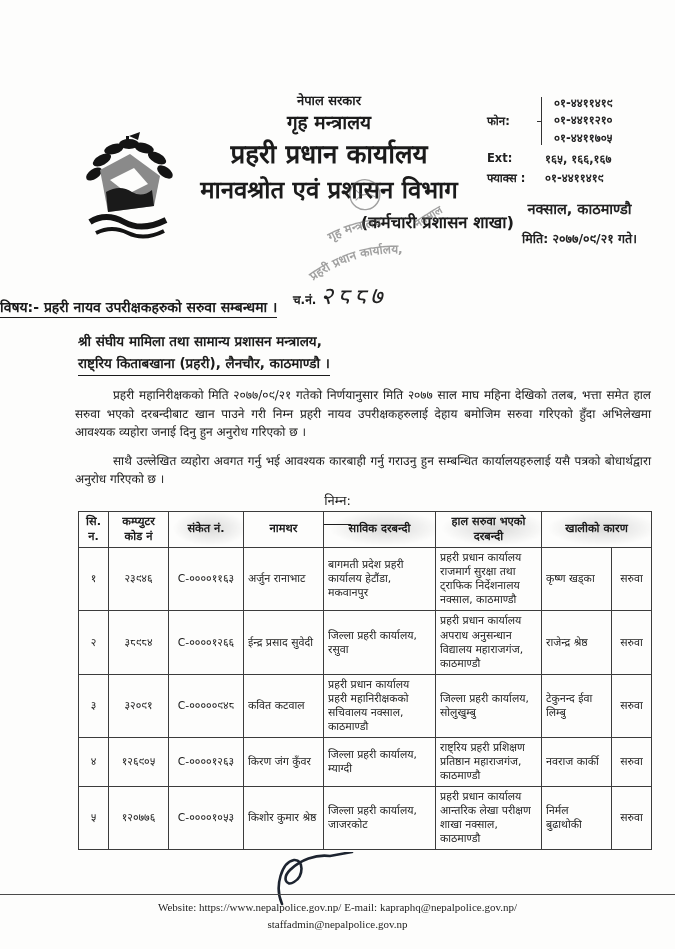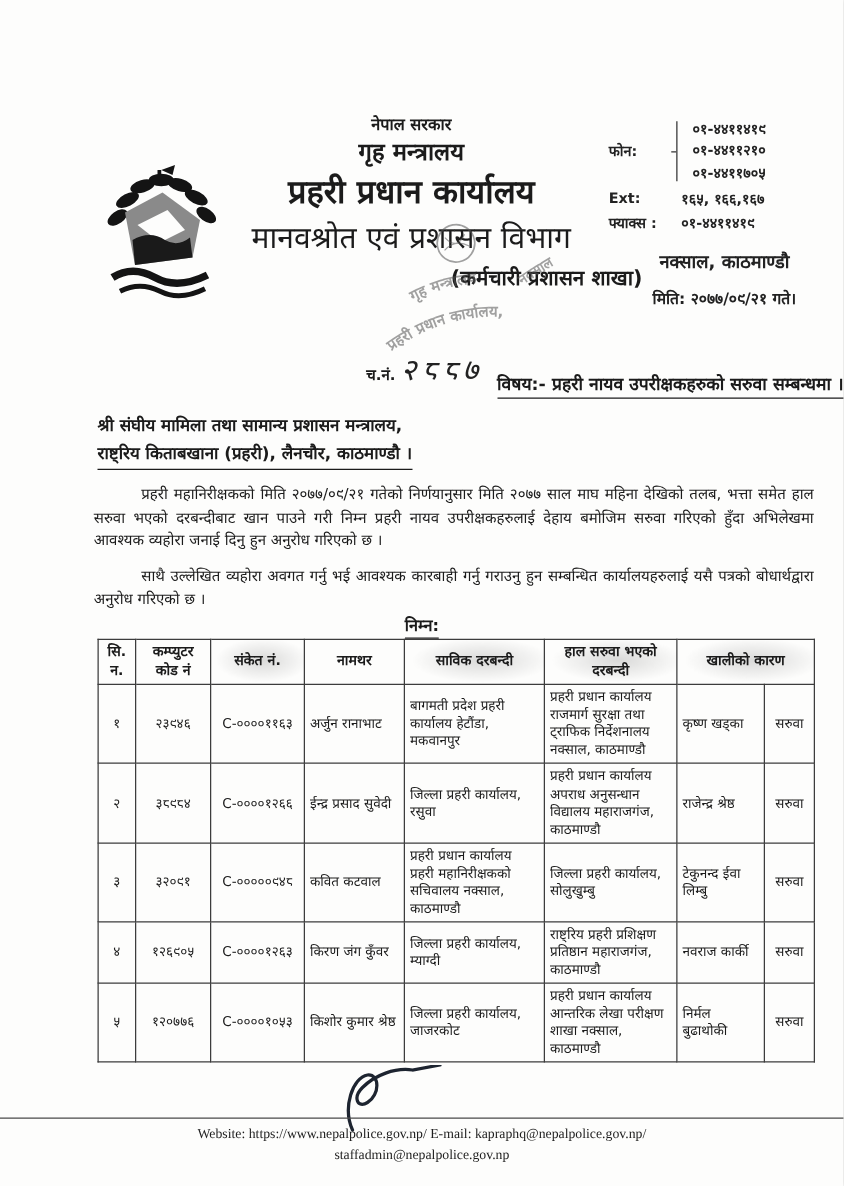--- a/index.html
+++ b/index.html
@@ -14,21 +14,21 @@
     position:relative;width:675px;height:949px;background:#fdfdfc;overflow:hidden;
     box-shadow:0 0 4px rgba(0,0,0,.25);
   }
 
   
   .emblem{position:absolute;left:80px;top:130px;width:98px;height:116px;}
   .head-center{position:absolute;left:144px;top:93px;width:370px;text-align:center;line-height:1.25;}
   .h-gov{font-size:13px;font-weight:bold;}
   .h-ministry{font-size:19px;font-weight:bold;margin-top:2px;}
   .h-office{font-size:26px;font-weight:bold;margin-top:3px;}
-  .h-dept{font-size:24px;font-weight:normal;margin-top:4px;}
+  .h-dept{font-size:24px;font-weight:bold;margin-top:4px;}
   .h-section{font-size:16.5px;font-weight:bold;margin-top:8px;text-align:right;}
 
   .contact{position:absolute;left:487px;top:95px;width:185px;font-size:11.5px;font-weight:bold;color:#222;}
   .c-row{display:flex;align-items:center;}
   .c-label{width:52px;text-align:left;flex:0 0 auto;}
   .phone-brace{width:6px;align-self:stretch;border-left:1.2px solid #333;margin:2px 6px 2px 2px;position:relative;}
   .phone-brace::before{content:"";position:absolute;left:-5px;top:50%;width:4px;border-top:1.2px solid #333;}
   .phones div{line-height:1.5;}
   .c-plain{margin-top:4px;display:flex;}
   .c-plain .c-label{width:58px;}
@@ -39,32 +39,32 @@
   
   .stamp{position:absolute;left:272px;top:178px;width:200px;height:115px;opacity:.55;transform:rotate(-10deg);pointer-events:none;}
 
   
   .refs{position:absolute;left:78px;top:258px;font-size:12.5px;font-weight:bold;}
   .refs div{margin-bottom:7px;}
   .chano{position:absolute;left:293px;top:246px;font-size:12px;font-weight:bold;white-space:nowrap;margin-top:32px;}
   .chano .digits{font-size:24px;font-style:italic;letter-spacing:4px;font-weight:normal;color:#222;}
 
   
-  .subject-wrap{position:absolute;left:0;top:297px;width:675px;text-align:right;}
+  .subject-wrap{position:absolute;left:0;top:297px;width:675px;text-align:left;}
   .subject{font-size:14px;font-weight:bold;border-bottom:1.6px solid #1b1b1b;padding-bottom:2px;}
 
   
   .addressee{position:absolute;left:78px;top:331px;font-size:13.5px;font-weight:bold;line-height:1.6;}
   .addressee .u{border-bottom:1.6px solid #1b1b1b;display:inline-block;padding-bottom:1px;}
 
   
   .body-text{position:absolute;left:75px;top:386px;width:576px;font-size:12px;line-height:1.55;text-align:justify;}
   .body-text p{margin:0 0 10px 0;text-indent:38px;}
   .nimna-wrap{position:absolute;left:0;top:490px;width:675px;text-align:center;}
-  .nimna{font-size:13px;font-weight:bold;border-bottom:1.4px solid #1b1b1b;padding-bottom:1px;margin-top:41px;}
+  .nimna{font-size:13px;font-weight:normal;border-bottom:1.4px solid #1b1b1b;padding-bottom:16px;margin-top:41px;}
 
   
   .tbl-wrap{position:absolute;left:78px;top:511px;width:573px;}
   table{border-collapse:collapse;width:573px;table-layout:fixed;font-size:10.8px;}
   th,td{border:1.2px solid #3c3c3c;padding:3px 4px;vertical-align:middle;line-height:1.3;word-wrap:break-word;}
   th{font-size:11.3px;font-weight:bold;text-align:center;}
   td.ctr{text-align:center;}
   td{text-align:left;}
   .smudge{background:radial-gradient(ellipse at 55% 45%, rgba(110,110,110,.25), rgba(255,255,255,0) 65%);}
 

